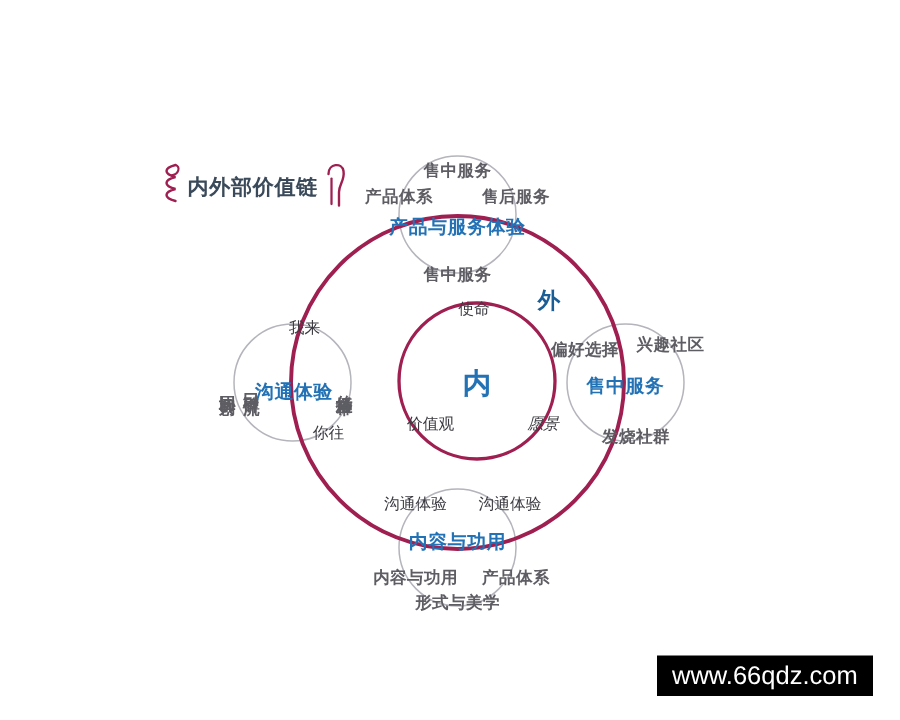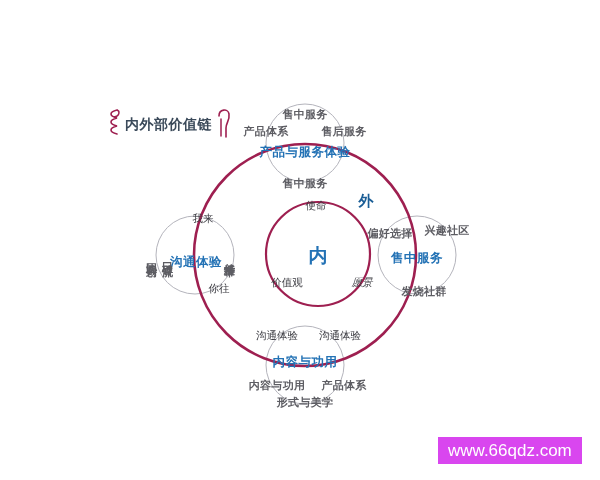--- a/index.html
+++ b/index.html
@@ -36,21 +36,21 @@
     letter-spacing: 0.5px;
     white-space: nowrap;
     font-family: "Liberation Sans", sans-serif;
   }
 
   
   .watermark {
     position: absolute;
     left: 438px;
     top: 437px;
-    background: #d946ef;
+    background: #000000;
     color: #ffffff;
     font-size: 17px;
     line-height: 27px;
     height: 27px;
     padding: 0 10px;
     white-space: nowrap;
     font-family: "Liberation Sans", sans-serif;
   }
 
   

